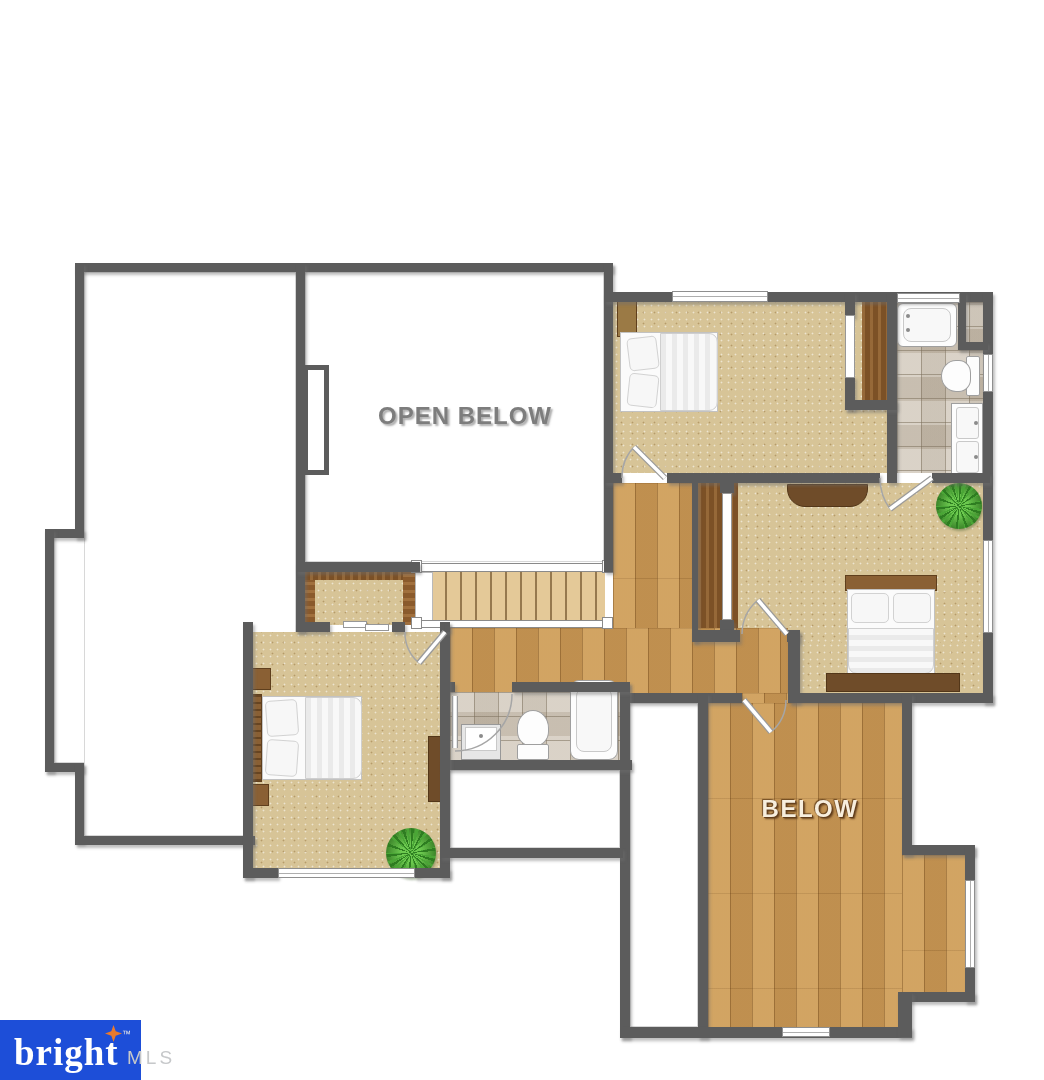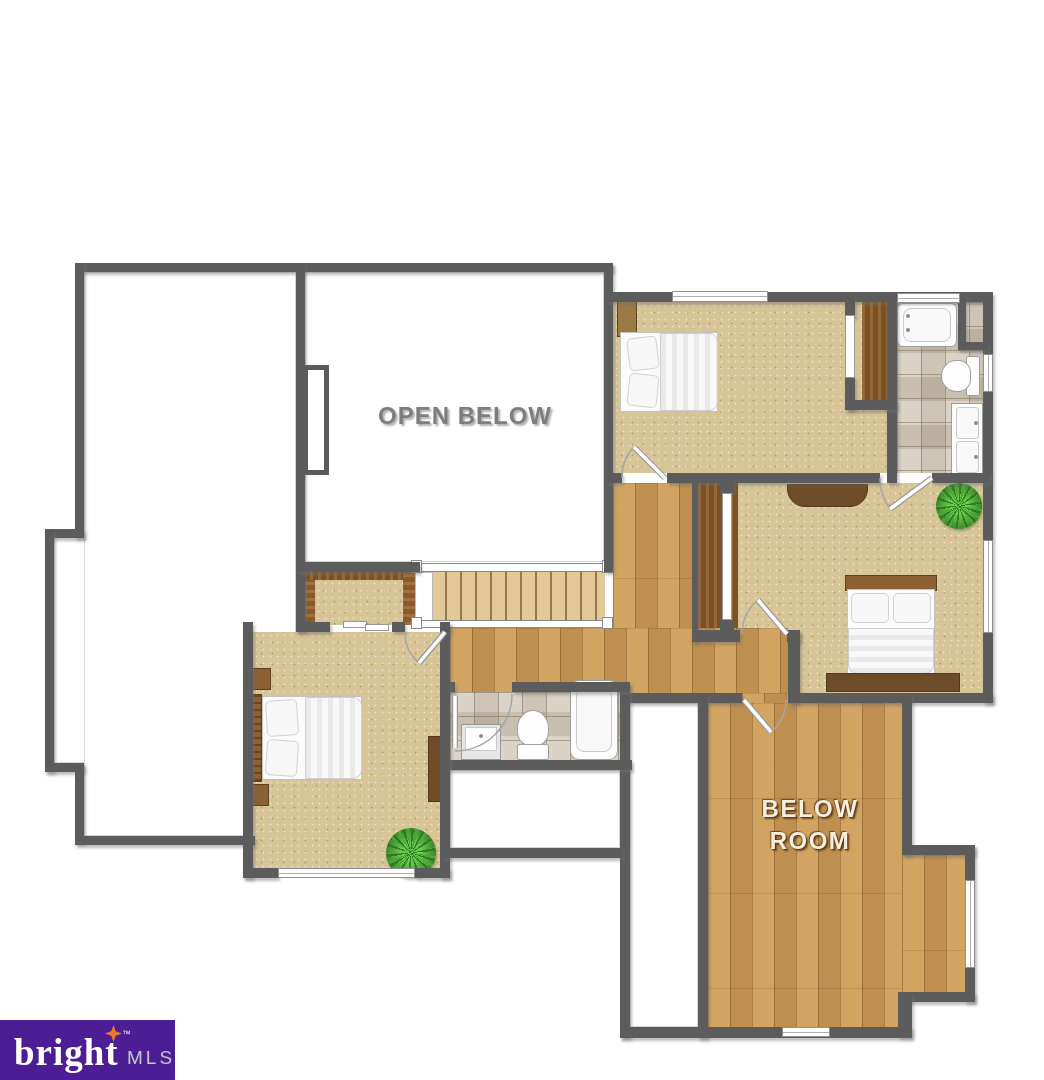--- a/index.html
+++ b/index.html
@@ -61,21 +61,21 @@
          background-position:center;background-repeat:no-repeat;}
   .rail{position:absolute;background:#fff;border:1px solid #8a8a8a;z-index:20;box-sizing:border-box;}
   .slider{position:absolute;background:#fff;border:1px solid #979797;z-index:36;box-sizing:border-box;}
   
   .room-label{position:absolute;z-index:50;text-align:center;font-weight:bold;}
   #lbl-openbelow{left:370px;top:402px;width:190px;font-size:24px;letter-spacing:1px;
     color:#7d7d7d;text-shadow:2px 2px 2px rgba(105,105,105,.55);}
   #lbl-bonus{left:710px;top:793px;width:200px;font-size:24px;letter-spacing:1.5px;line-height:32px;
     color:#f7eedd;text-shadow:-1px -1px 1px rgba(95,60,25,.85),2px 2px 2px rgba(95,60,25,.9),1px 1px 0 #6b4423;}
   
-  #logo{position:absolute;left:0;top:1020px;width:175px;height:60px;background:#4c1d95;z-index:60;}
+  #logo{position:absolute;left:0;top:1020px;width:141px;height:60px;background:#1d4ed8;z-index:60;}
   #logo .brand{position:absolute;left:14px;bottom:6px;color:#fff;
     font-family:"Liberation Serif",serif;font-weight:bold;font-size:37px;letter-spacing:1px;}
   #logo .star{position:absolute;left:105px;top:5px;width:17px;height:17px;background:#e87a2e;
     clip-path:polygon(50% 0,63% 37%,100% 50%,63% 63%,50% 100%,37% 63%,0 50%,37% 37%);}
   #logo .tm{position:absolute;left:122px;top:9px;color:#e8e8e8;font-size:9px;}
   #logo .mls{position:absolute;left:127px;bottom:11px;color:#c6c8ca;font-size:19px;letter-spacing:3px;}
   svg.doors{position:absolute;left:0;top:0;z-index:40;pointer-events:none;}
 </style>
 </head>
 <body>
@@ -249,21 +249,20 @@
     <path d="M 932,478 L 890,509" stroke="#ffffff" stroke-width="3.5"></path>
 
     <path d="M 512,694 A 57,57 0 0 1 455,751" fill="none" stroke="#a6a6a6" stroke-width="1.5"></path>
     <path d="M 455,696 L 455,748" stroke="#9a9a9a" stroke-width="6"></path>
     <path d="M 455,696 L 455,748" stroke="#ffffff" stroke-width="3.5"></path>
   </svg>
 
   <div class="room-label" id="lbl-openbelow">OPEN BELOW</div>
   <div class="room-label" id="lbl-bonus">
     <div>BELOW</div>
-    <div>ROOM</div>
   </div>
 
   <div id="logo">
     <span class="brand">bright</span>
     <span class="star"></span>
     <span class="tm">™</span>
     <span class="mls">MLS</span>
   </div>
 
 </div>

